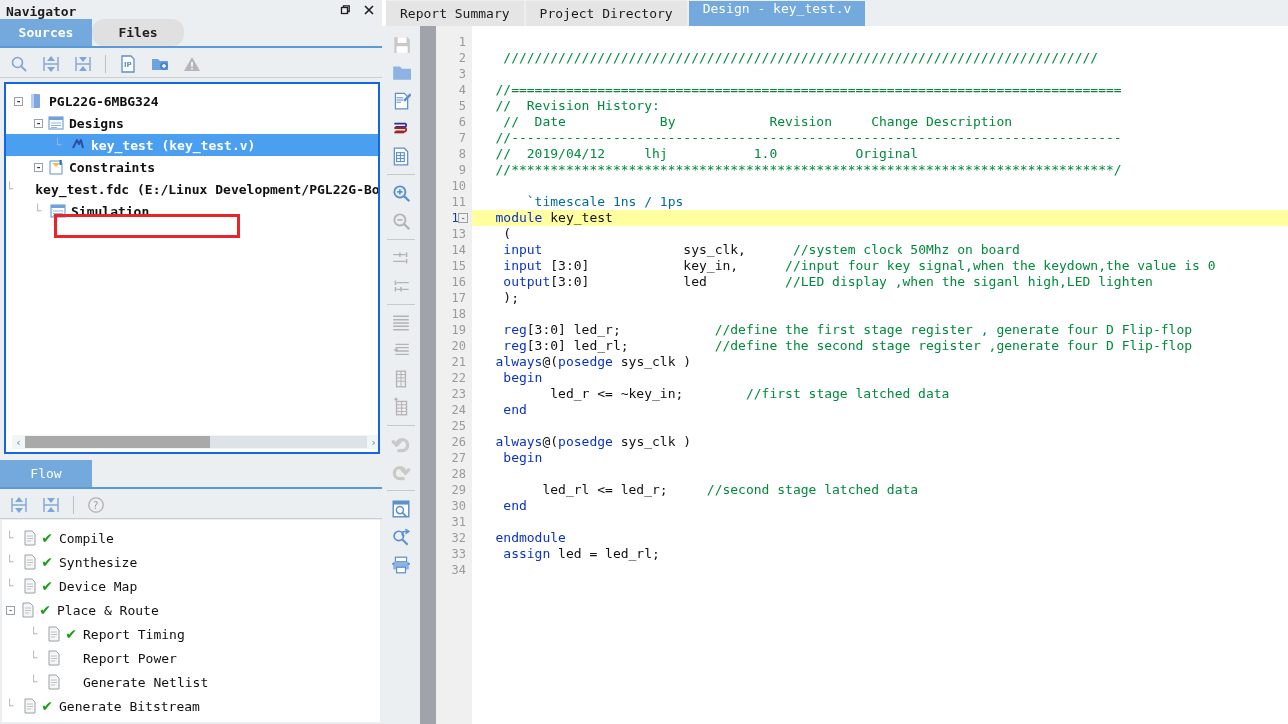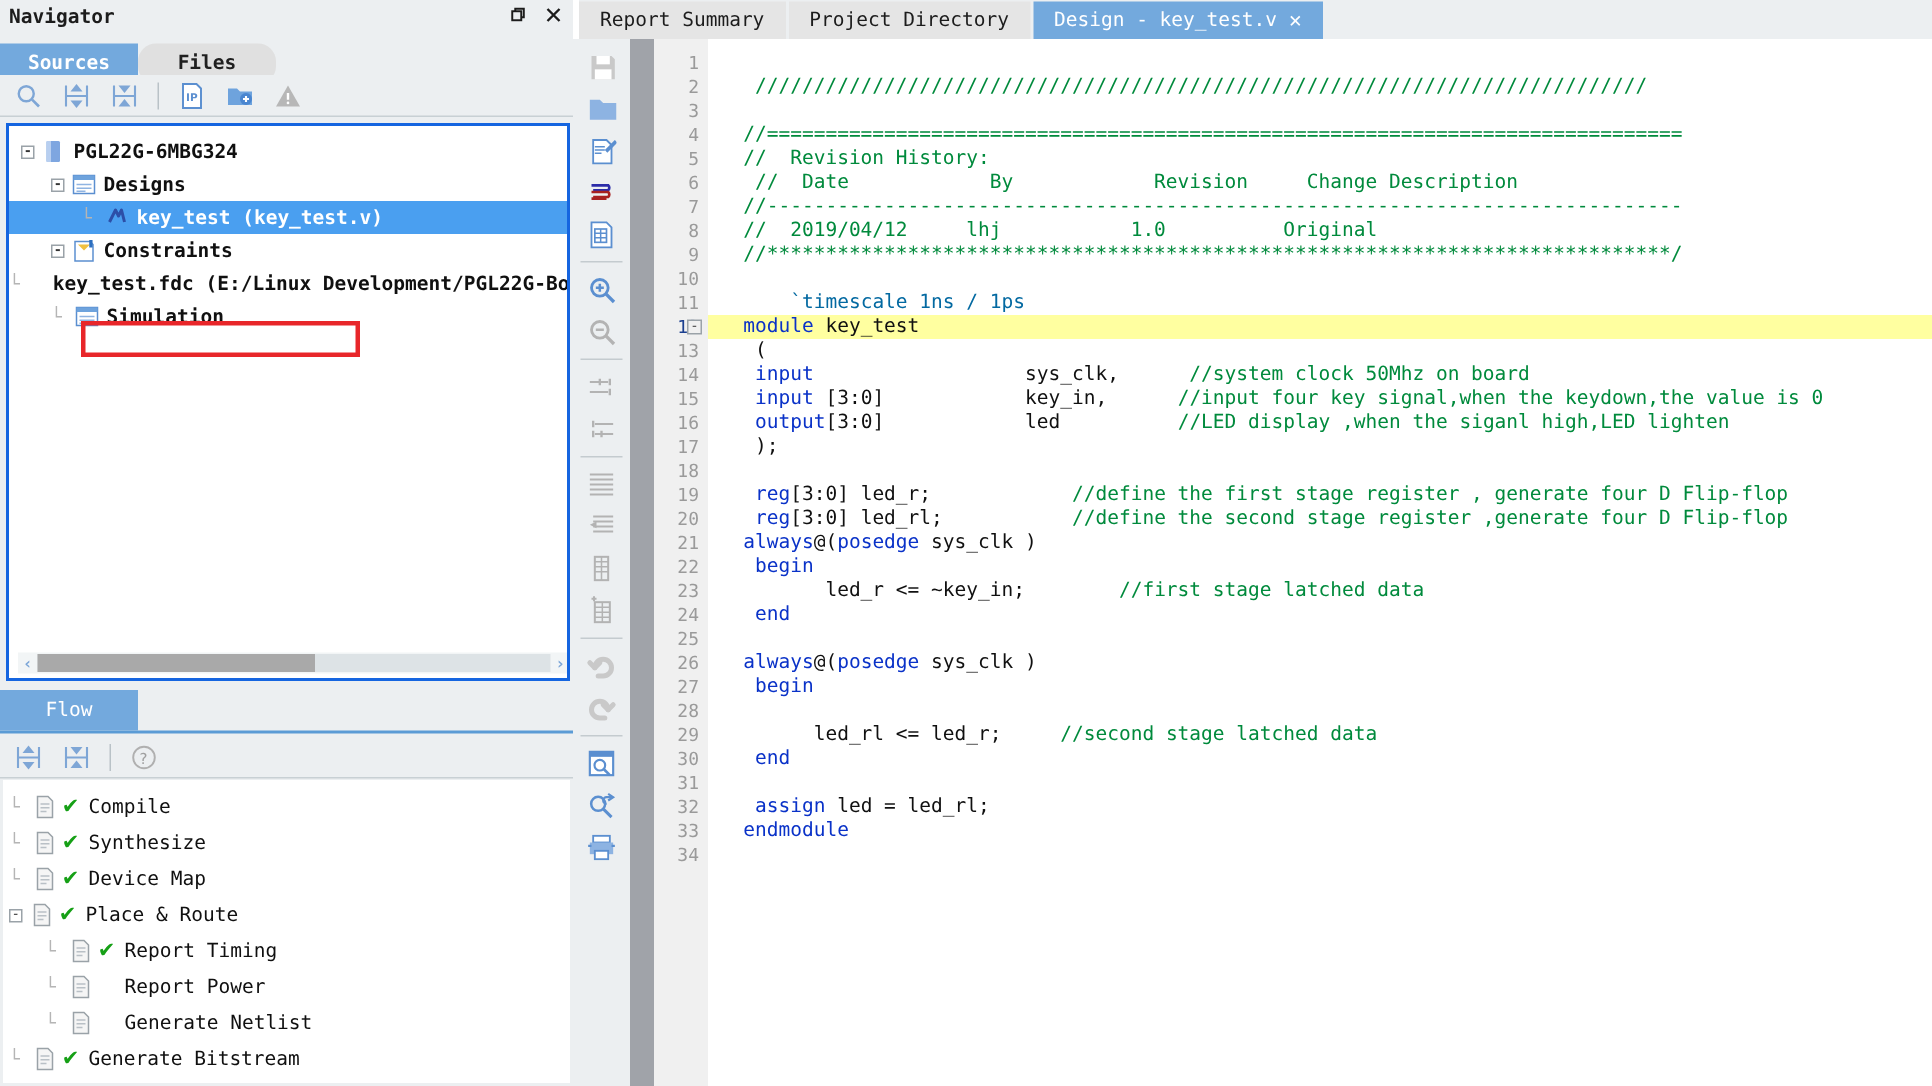--- a/index.html
+++ b/index.html
@@ -25,21 +25,21 @@
   }
   .dock-title .t {
     font-family: "DejaVu Sans Mono", monospace;
     font-size: 13px; color: #1c1c1c; padding-left: 6px; letter-spacing: 0px;
   }
   .dock-btns { position: absolute; right: 6px; top: 2px; display: flex; gap: 10px; align-items: center; }
   .dock-btn { width: 14px; height: 16px; display:flex; align-items:center; justify-content:center; cursor: pointer; }
   .dock-btn svg { display: block; }
 
   .tabrow {
-    position: absolute; left: 0; top: 29px; width: 382px; height: 29px;
+    position: absolute; left: 0; top: 19px; width: 382px; height: 29px;
     background: #eceff1;
     border-bottom: 2px solid #5b9bd5;
     display: flex; align-items: center;
   }
   .ptab {
     height: 27px; min-width: 92px; padding: 0 16px;
     display: flex; align-items: center; justify-content: center;
     font-family: "DejaVu Sans Mono", monospace; font-size: 13px;
     color: #202020; cursor: pointer;
   }
@@ -111,21 +111,21 @@
   
   #editor-tabbar {
     position: absolute; left: 386px; top: 0; width: 902px; height: 26px;
     background: #eceff1; display: flex; align-items: flex-end;
   }
   .etab {
     height: 25px; padding: 0 14px; display: flex; align-items: center; gap: 8px;
     font-family: "DejaVu Sans Mono", monospace; font-size: 13px; cursor: pointer;
   }
   .etab.inactive { background: #e5e5e5; color: #1c1c1c; margin-right: 2px; }
-  .etab.active { background: #73a9dd; color: #ffffff; }
+  .etab.active { background: #73a9dd; color: #ffffff; flex-direction: column; }
   .etab .x { font-size: 14px; font-weight: bold; cursor: pointer; }
 
   
   #editor {
     position: absolute; left: 436px; top: 26px; width: 852px; height: 698px;
     background: #ffffff; overflow: hidden;
   }
   #gutter {
     position: absolute; left: 0; top: 0; width: 36px; height: 698px; background: #f0f0f0;
   }
@@ -667,19 +667,19 @@
         <div class="cline"><span class="pl">    </span><span class="kw">begin</span></div>
         <div class="cline"><span class="pl">          led_r &lt;= ~key_in;        </span><span class="cm">//first stage latched data</span></div>
         <div class="cline"><span class="pl">    </span><span class="kw">end</span></div>
         <div class="cline">&nbsp;</div>
         <div class="cline"><span class="pl">   </span><span class="kw">always</span><span class="pl">@(</span><span class="kw">posedge</span><span class="pl"> sys_clk )</span></div>
         <div class="cline"><span class="pl">    </span><span class="kw">begin</span></div>
         <div class="cline">&nbsp;</div>
         <div class="cline"><span class="pl">         led_rl &lt;= led_r;     </span><span class="cm">//second stage latched data</span></div>
         <div class="cline"><span class="pl">    </span><span class="kw">end</span></div>
         <div class="cline">&nbsp;</div>
+        <div class="cline"><span class="pl">   </span><span class="kw">endmodule</span></div>
         <div class="cline"><span class="pl">    </span><span class="kw">assign</span><span class="pl"> led = led_rl;</span></div>
-        <div class="cline"><span class="pl">   </span><span class="kw">endmodule</span></div>
         <div class="cline">&nbsp;</div>
       </div>
   </div>
 
 </div>
 
 </body></html>

